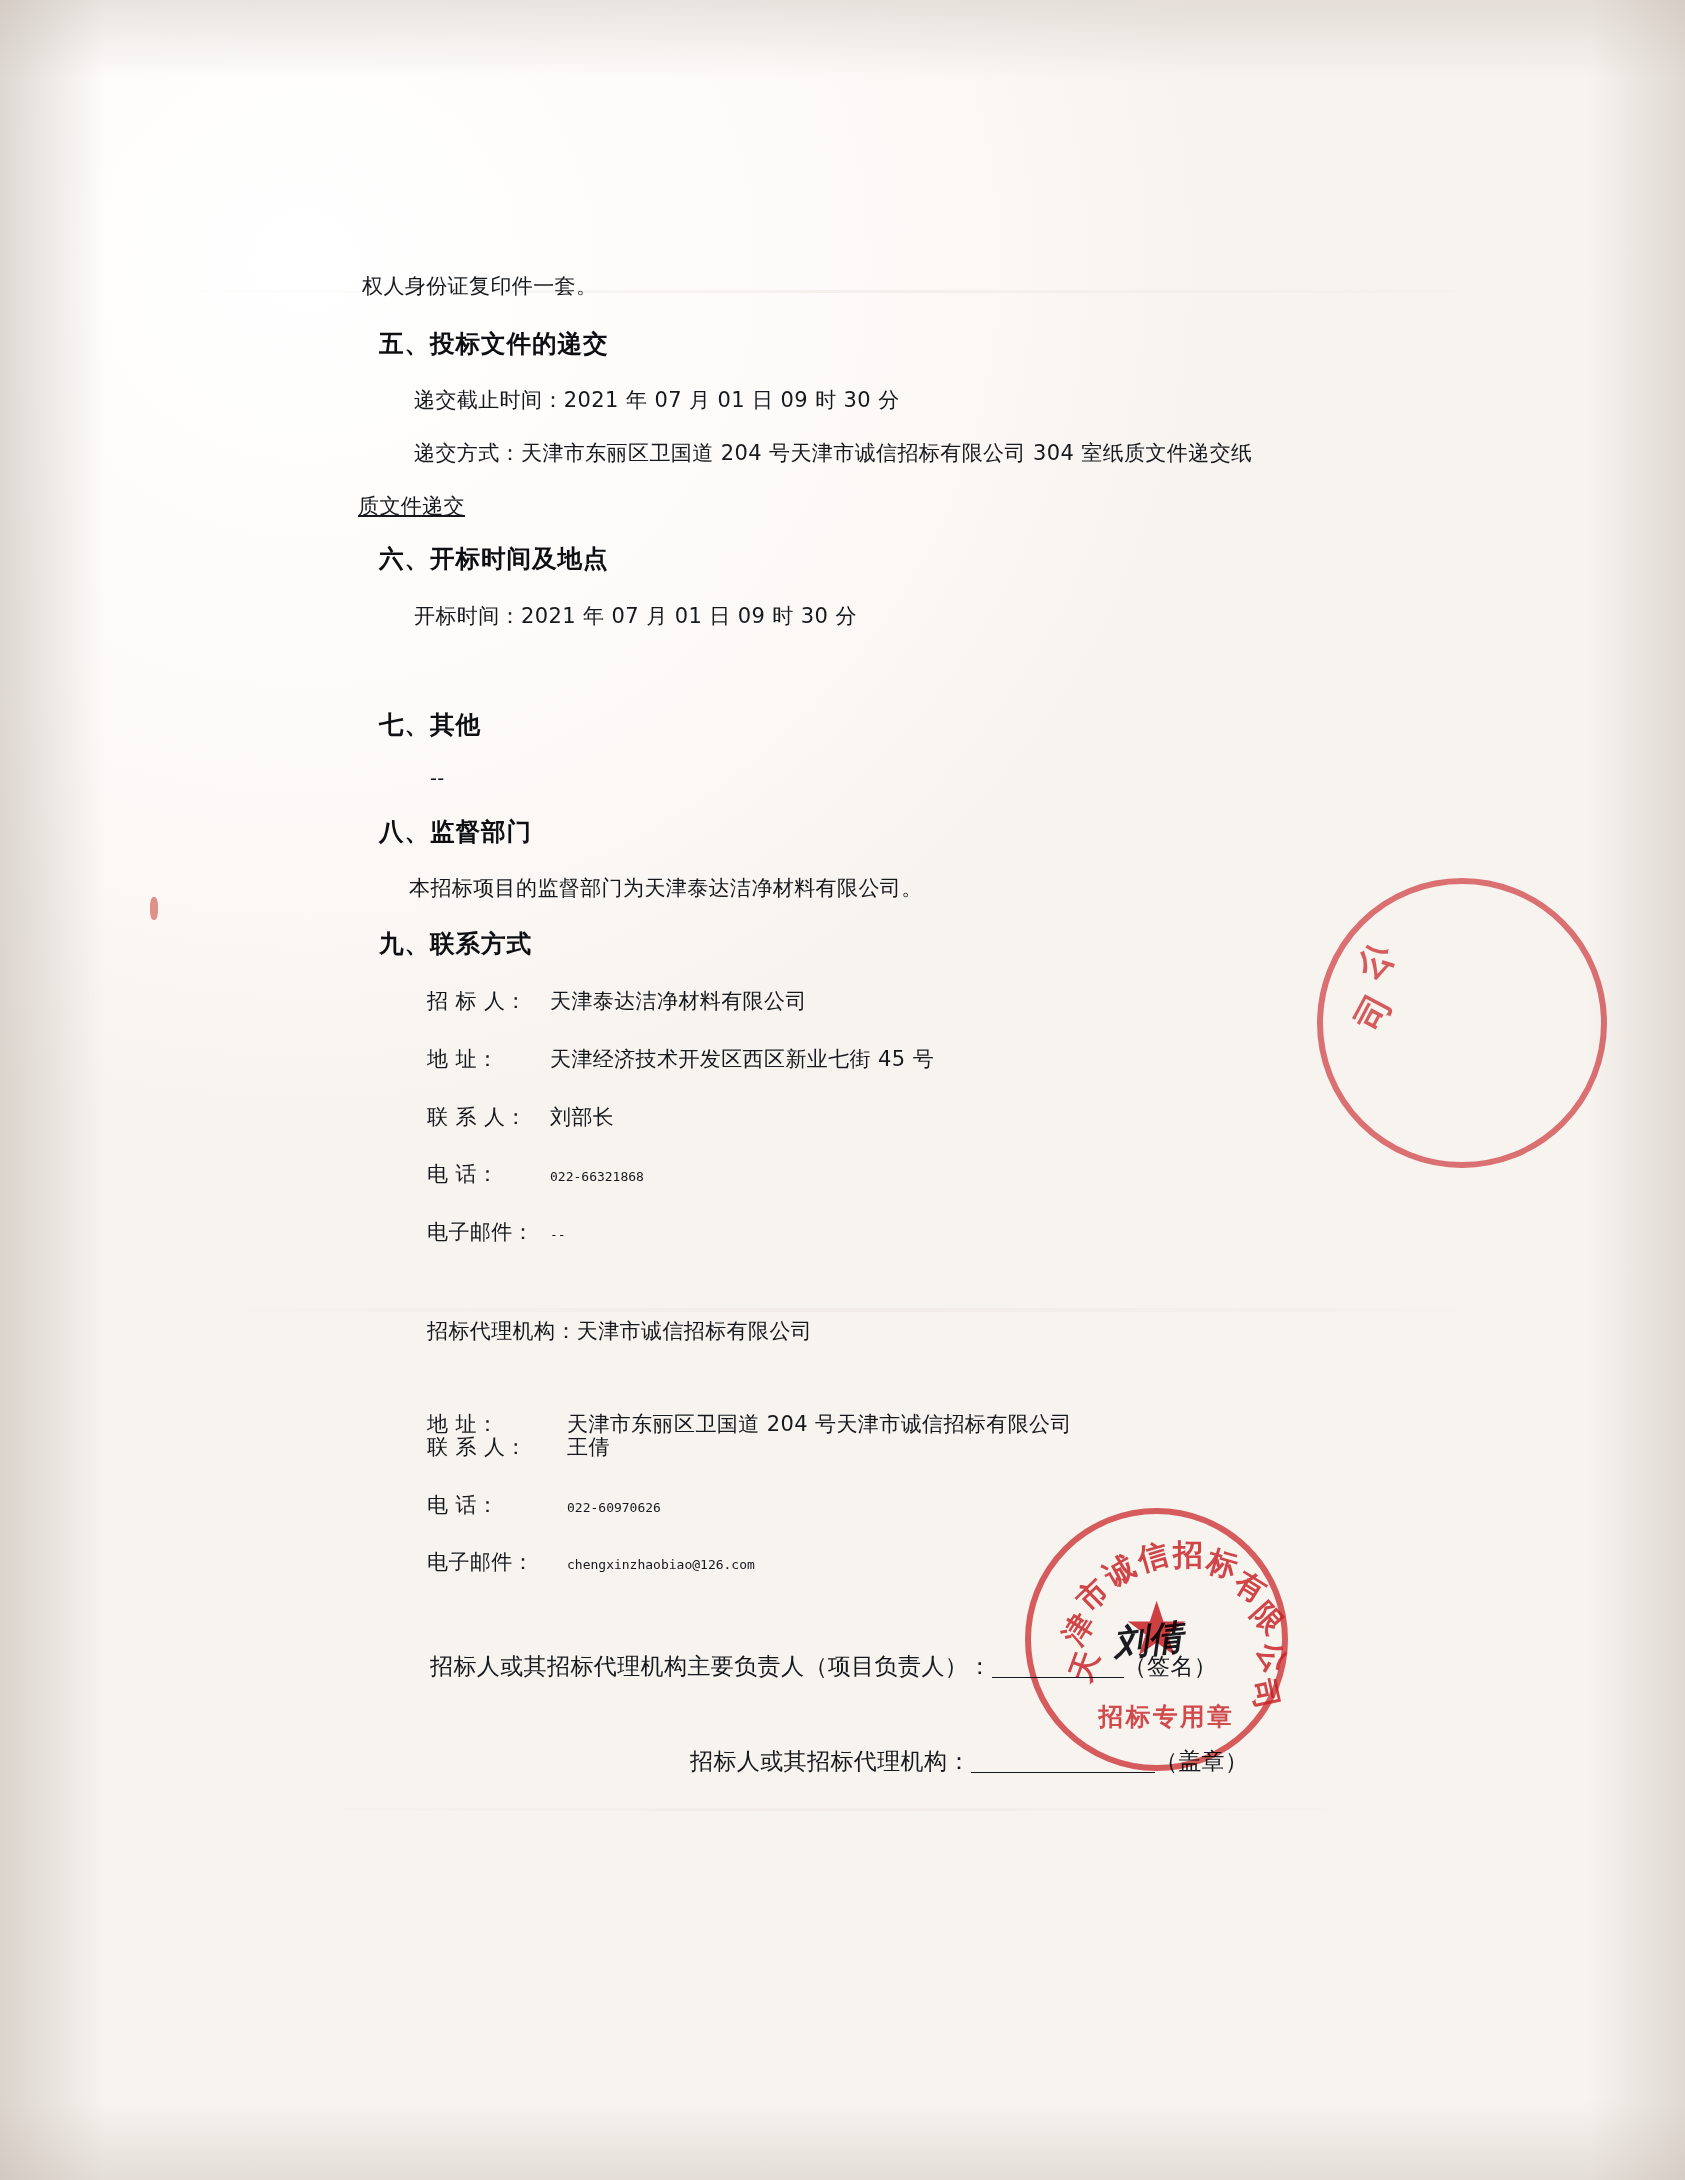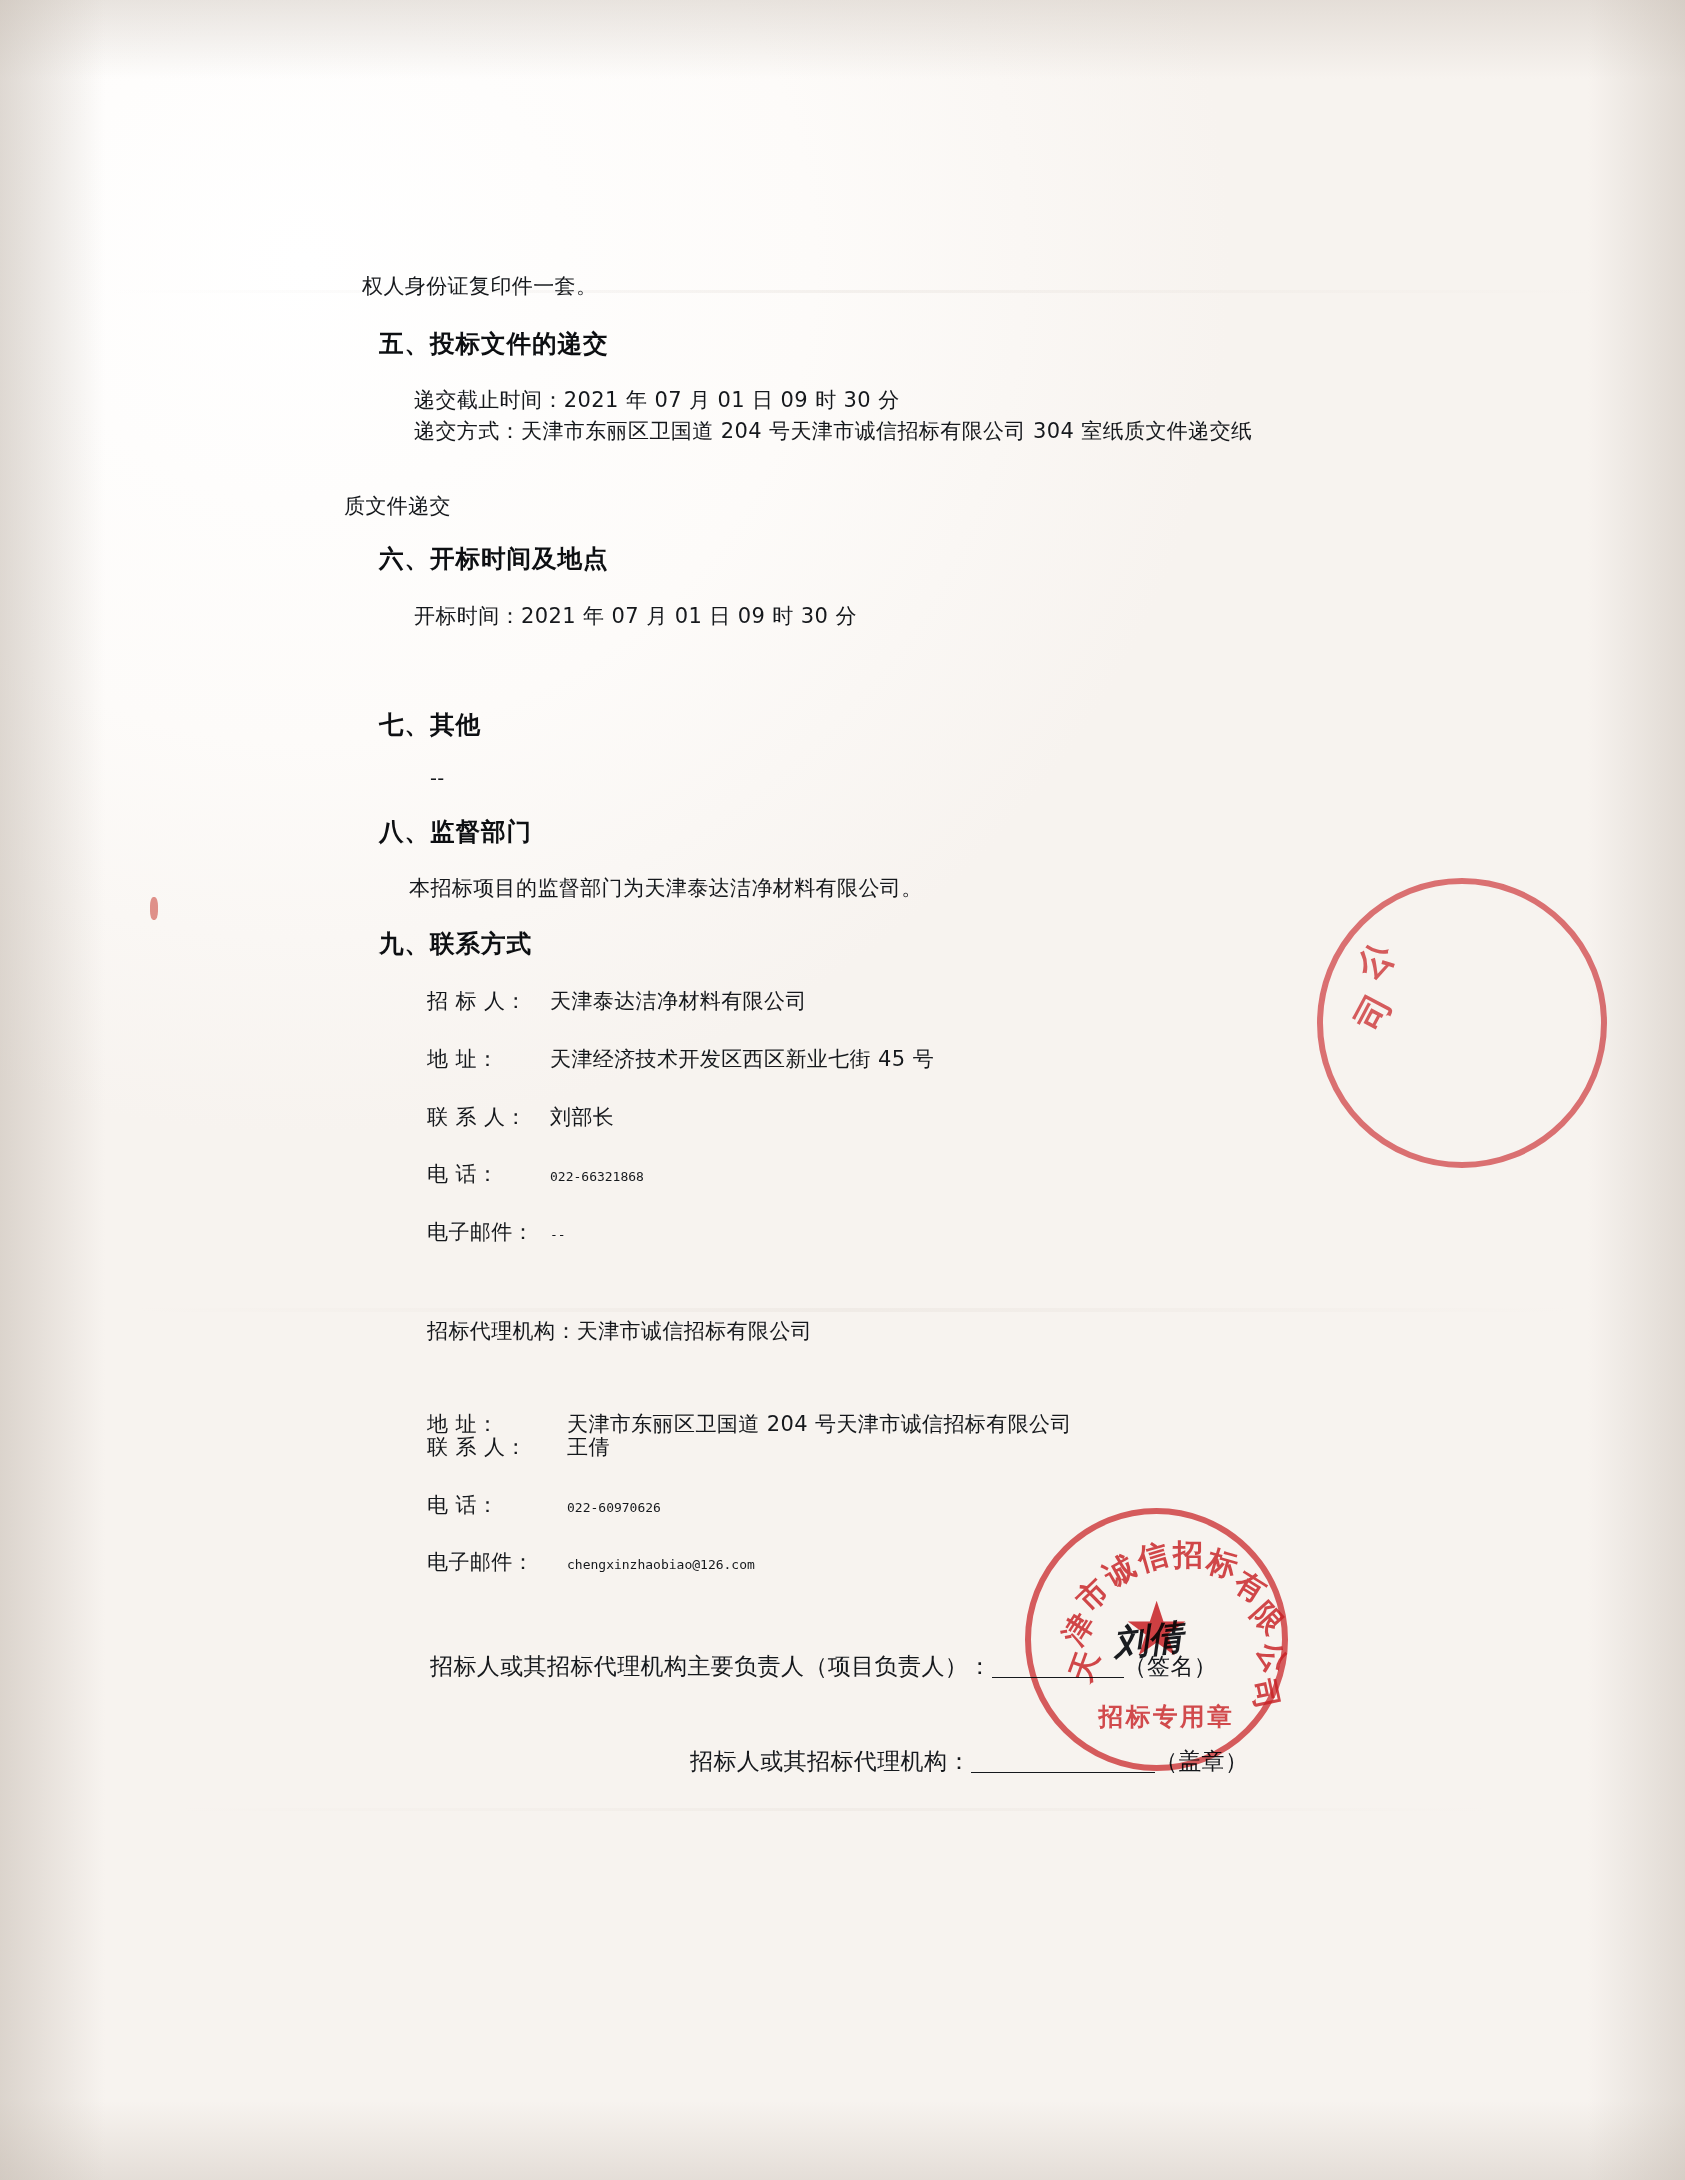--- a/index.html
+++ b/index.html
@@ -171,22 +171,22 @@
   <div class="streak" style="left:176px; top:1808px; width:1317px; height:2.6px; opacity:.4;"></div>
   <div class="fleck" style="left:150px; top:897px; width:8px; height:23px;"></div>
 </div>
 
 <div id="doc">
 
   <div class="line body" style="left:362px; top:272px;">权人身份证复印件一套。</div>
 
   <div class="line heading" style="left:379px; top:327px;">五、投标文件的递交</div>
   <div class="line body" style="left:414px; top:386px;">递交截止时间：2021 年 07 月 01 日 09 时 30 分</div>
-  <div class="line body" style="left:414px; top:417px;">递交方式：天津市东丽区卫国道 204 号天津市诚信招标有限公司 304 室纸质文件递交纸</div>
-  <div class="line body" style="left:344px; top:492px;">质文件递交</div>
+  <div class="line body" style="left:414px; top:439px;">递交方式：天津市东丽区卫国道 204 号天津市诚信招标有限公司 304 室纸质文件递交纸</div>
+  <div class="line body" style="left:358px; top:492px;text-decoration:underline;">质文件递交</div>
 
   <div class="line heading" style="left:379px; top:542px;">六、开标时间及地点</div>
   <div class="line body" style="left:414px; top:602px;">开标时间：2021 年 07 月 01 日 09 时 30 分</div>
 
   <div class="line heading" style="left:379px; top:708px;">七、其他</div>
   <div class="line body" style="left:430px; top:765px; font-size:19.3px;">--</div>
 
   <div class="line heading" style="left:379px; top:815px;">八、监督部门</div>
   <div class="line body" style="left:409px; top:874px;">本招标项目的监督部门为天津泰达洁净材料有限公司。</div>
 

